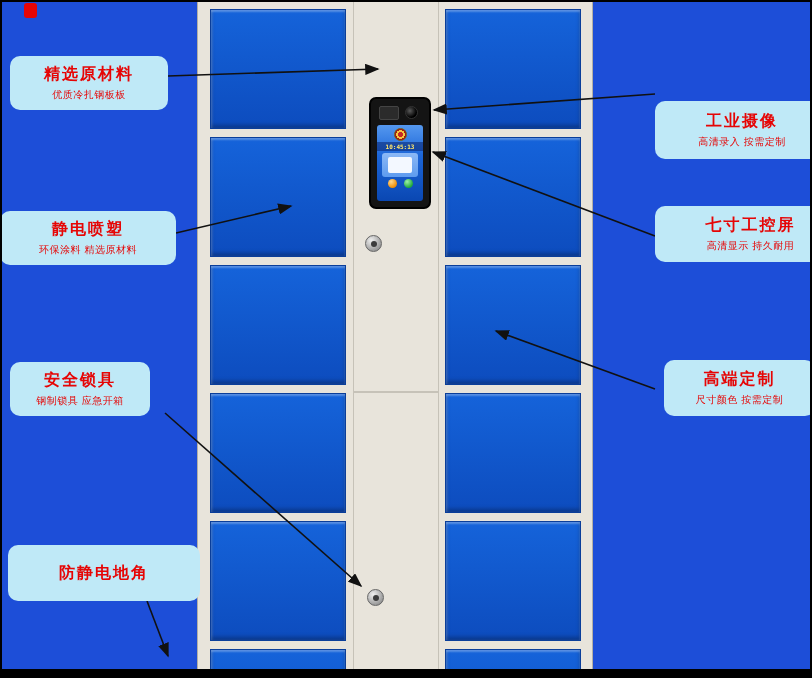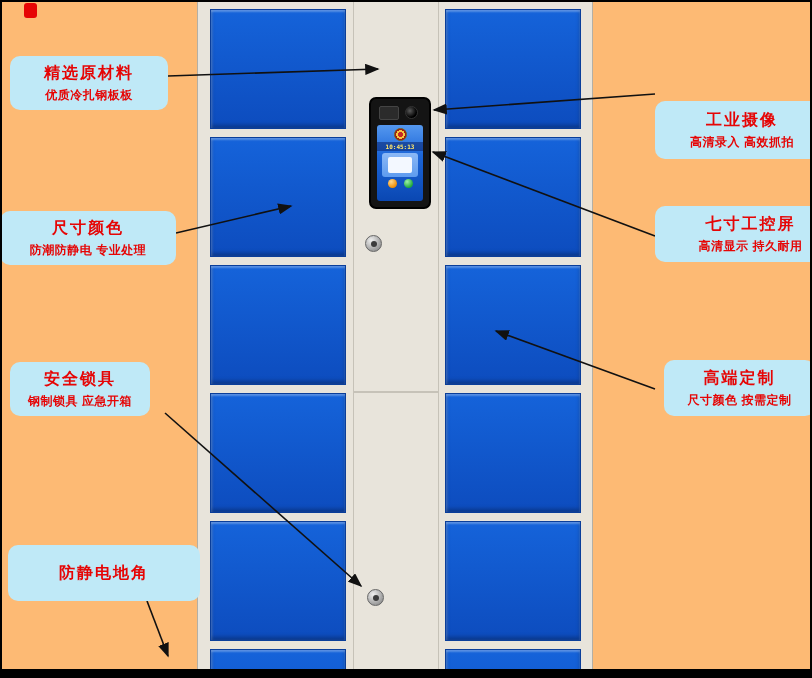--- a/index.html
+++ b/index.html
@@ -1,17 +1,17 @@
 <!DOCTYPE html>
 <html style="--accent-red: #e60505; --callout-bg: #bfe9f7; --door-blue: #1563da; --door-blue-dark: #0d4cbe; --cabinet-cream: #e8e4db; --cabinet-line: #c6c2b8; --arrow-black: #111111;"><head>
 <meta charset="utf-8">
 <style>
   html,body{margin:0;padding:0;background:#fff;}
   .stage{
-    position:relative;width:812px;height:678px;background:#fdba74;
+    position:relative;width:812px;height:678px;background:#1d4ed8;
     overflow:hidden;font-family:"Liberation Sans",sans-serif;
   }
   .frame{position:absolute;inset:0;border:2px solid #000;pointer-events:none;z-index:9;}
   .bottom-bar{position:absolute;left:0;right:0;bottom:0;height:9px;background:#000;z-index:8;}
   .red-mark{position:absolute;left:24px;top:3px;width:13px;height:15px;border-radius:3px;
     background:var(--accent-red,#e60505);z-index:3;}
 
   
   .locker{position:absolute;left:197px;top:0;width:396px;height:678px;box-sizing:border-box;
     background:var(--cabinet-cream,#e8e4db);border:1px solid #b3afa5;z-index:2;}
@@ -50,21 +50,21 @@
   .keyhole::after{content:"";position:absolute;left:5px;top:5px;width:6px;height:6px;border-radius:50%;background:#3c3c3c;}
   .k1{left:167px;top:234px;}
   .k2{left:169px;top:588px;}
 
   
   .arrows{position:absolute;inset:0;z-index:4;pointer-events:none;}
   .callout{position:absolute;z-index:6;background:var(--callout-bg,#bfe9f7);border-radius:10px;
     display:flex;flex-direction:column;align-items:center;justify-content:center;gap:3px;
     color:var(--accent-red,#e60505);text-align:center;}
   .callout .l1{font-size:16px;font-weight:700;letter-spacing:2px;white-space:nowrap;}
-  .callout .l2{font-size:12px;font-weight:700;letter-spacing:.5px;white-space:nowrap;text-align:center;}
+  .callout .l2{font-size:10px;font-weight:400;letter-spacing:.5px;white-space:nowrap;text-align:center;}
   .c-materials{left:10px;top:56px;width:158px;height:54px;}
   .c-coating{left:0;top:211px;width:176px;height:54px;}
   .c-locks{left:10px;top:362px;width:140px;height:54px;}
   .c-feet{left:8px;top:545px;width:192px;height:56px;}
   .c-camera{left:655px;top:56px;width:174px;height:58px;margin-top:45px;}
   .c-screen{left:655px;top:206px;width:151px;height:56px;padding-left:20px;}
   .c-custom{left:655px;top:360px;width:151px;height:56px;margin-left:9px;}
 </style>
 </head>
 <body>
@@ -125,33 +125,33 @@
     <line x1="655" y1="94" x2="434" y2="110" stroke="#111" stroke-width="1.6" marker-end="url(#ah)"></line>
     <line x1="655" y1="236" x2="433" y2="152" stroke="#111" stroke-width="1.6" marker-end="url(#ah)"></line>
     <line x1="655" y1="389" x2="496" y2="331" stroke="#111" stroke-width="1.6" marker-end="url(#ah)"></line>
   </svg>
 
   <div class="callout c-materials">
     <div class="l1">精选原材料</div>
     <div class="l2">优质冷扎钢板板</div>
   </div>
   <div class="callout c-coating">
-    <div class="l1">尺寸颜色</div>
-    <div class="l2">防潮防静电 专业处理</div>
+    <div class="l1">静电喷塑</div>
+    <div class="l2">环保涂料 精选原材料</div>
   </div>
   <div class="callout c-locks">
     <div class="l1">安全锁具</div>
     <div class="l2">钢制锁具 应急开箱</div>
   </div>
   <div class="callout c-feet">
     <div class="l1">防静电地角</div>
   </div>
   <div class="callout c-camera">
     <div class="l1">工业摄像</div>
-    <div class="l2">高清录入 高效抓拍</div>
+    <div class="l2">高清录入 按需定制</div>
   </div>
   <div class="callout c-screen">
     <div class="l1">七寸工控屏</div>
     <div class="l2">高清显示 持久耐用</div>
   </div>
   <div class="callout c-custom">
     <div class="l1">高端定制</div>
     <div class="l2">尺寸颜色 按需定制</div>
   </div>
 

